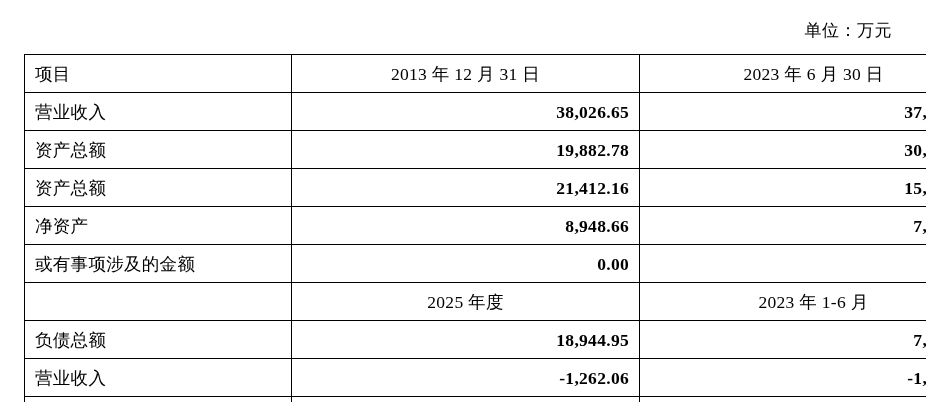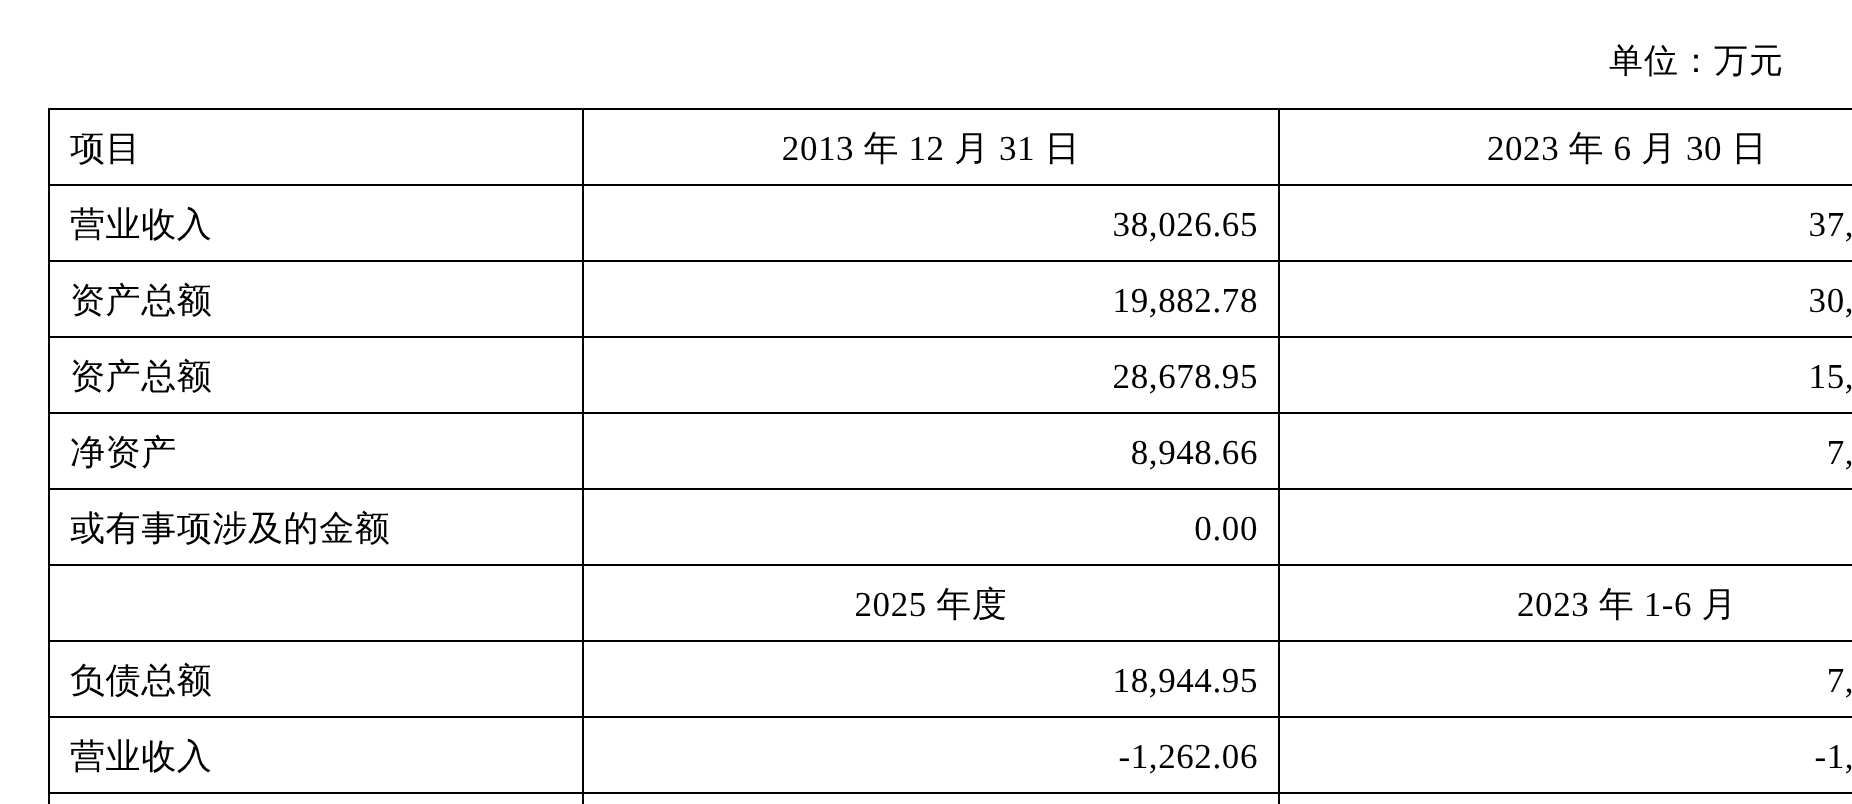--- a/index.html
+++ b/index.html
@@ -44,20 +44,21 @@
     vertical-align: middle;
     letter-spacing: 0.3px;
   }
   td.label {
     text-align: left;
     width: 246px;
   }
   td.num {
     text-align: right;
     width: 327px;
+    font-weight: bold;
   }
   td.hdr {
     text-align: center;
     font-weight: normal;
   }
   td.hdr-label {
     text-align: left;
   }
   td.blank {
     border-right: 1px solid #000000;
@@ -83,21 +84,21 @@
         <td class="num">38,026.65</td>
         <td class="num">37,609.98</td>
       </tr>
       <tr>
         <td class="label">资产总额</td>
         <td class="num">19,882.78</td>
         <td class="num">30,596.69</td>
       </tr>
       <tr>
         <td class="label">资产总额</td>
-        <td class="num">28,678.95</td>
+        <td class="num">21,412.16</td>
         <td class="num">15,404.07</td>
       </tr>
       <tr>
         <td class="label">净资产</td>
         <td class="num">8,948.66</td>
         <td class="num">7,013.30</td>
       </tr>
       <tr>
         <td class="label">或有事项涉及的金额</td>
         <td class="num">0.00</td>

